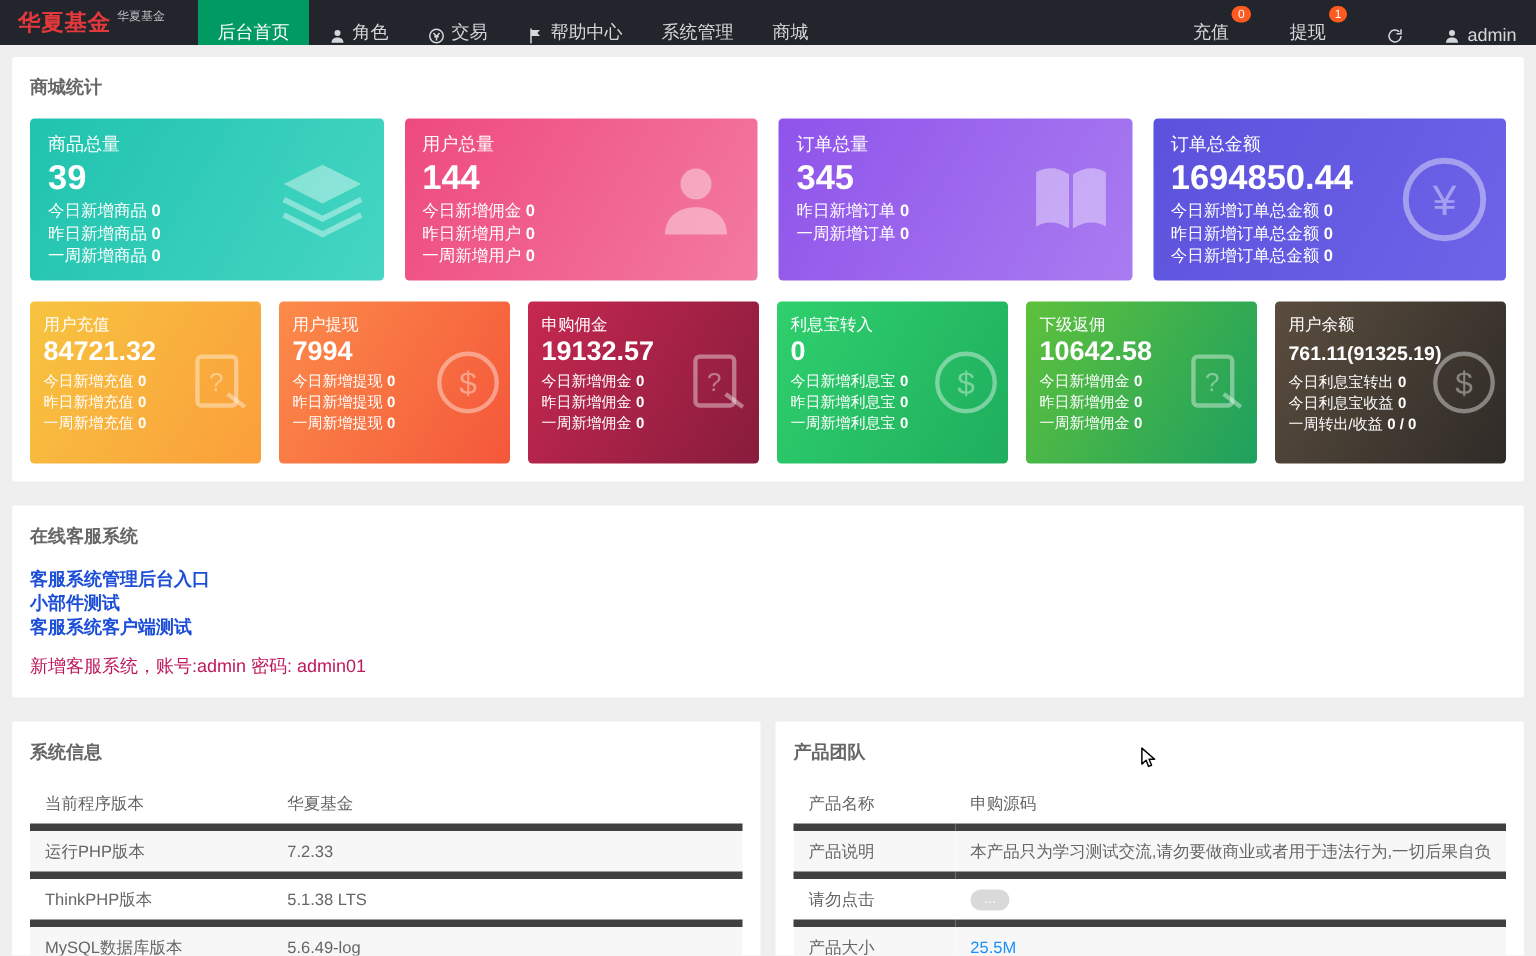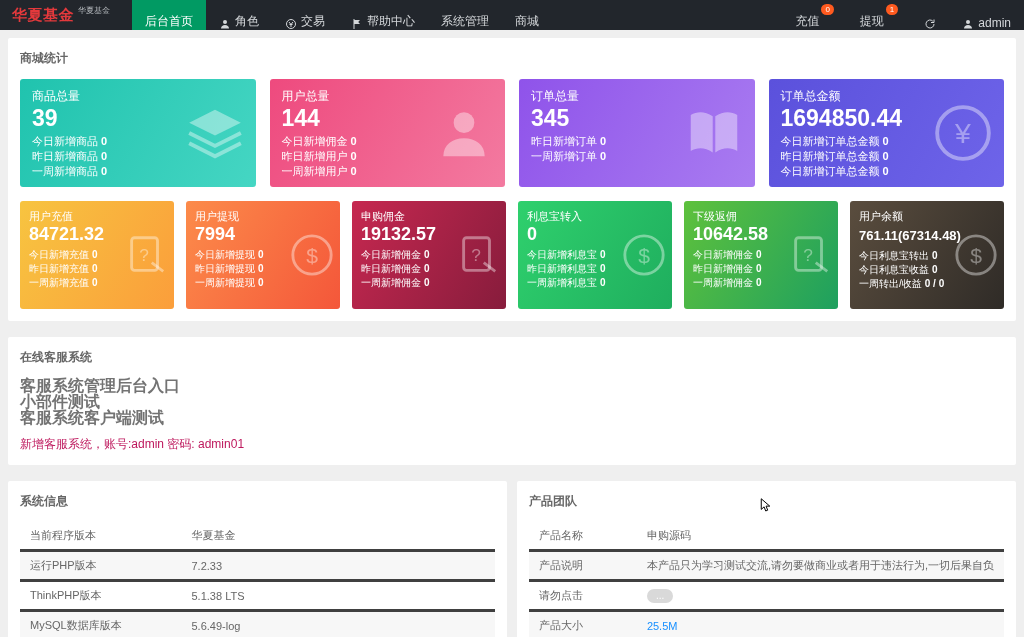--- a/index.html
+++ b/index.html
@@ -40,27 +40,27 @@
   .small-grid .stat-title { font-size:11px; }
   .small-grid .stat-value { font-size:18px; }
   .small-grid .stat-sub { font-size:10px; line-height:14px; }
   .small-grid .stat-card.small-value .stat-value { font-size:13px; margin:5px 0 6px; }
   .stat-icon { position:absolute; right:10px; top:50%; transform:translateY(-50%);
     width:62px; height:62px; color:rgba(255,255,255,.4); }
   .small-grid .stat-icon { width:46px; height:46px; right:5px; }
   .stat-icon svg { width:100%; height:100%; }
 
   
-  .service-link { display:block; color:#737373; font-size:16px; line-height:16px; cursor:pointer; font-weight:bold; }
+  .service-link { display:block; color:#1d4ed8; font-size:12px; line-height:16px; cursor:pointer; font-weight:bold; }
   .service-note { font-size:12px; color:#be185d; margin-top:10px; }
 
   
   .bottom-grid { display:grid; grid-template-columns:1fr 1fr; gap:10px; }
   .info-table { width:100%; border-collapse:collapse; font-size:11px; color:#666; }
-  .info-table td { padding:6px 10px; border-bottom:3px solid #404040; height:25px; white-space:nowrap; overflow:hidden; }
+  .info-table td { padding:6px 10px; border-bottom:5px solid #404040; height:25px; white-space:nowrap; overflow:hidden; }
   .info-table tr:nth-child(even) { background:#f7f7f7; }
   .info-table td.label { width:34%; }
   .link-val { color:#1890ff; cursor:pointer; }
   .pill { background:#d9d9d9; color:#fff; border-radius:9px; padding:0 9px;
     font-size:10px; display:inline-block; line-height:14px; cursor:pointer; }
 
   .cursor { position:absolute; left:757px; top:497px; width:17px; height:19px; z-index:99; pointer-events:none; }
 </style>
 </head>
 <body>
@@ -241,21 +241,21 @@
         <div class="stat-sub"><span>昨日新增佣金</span><b>0</b></div>
         <div class="stat-sub"><span>一周新增佣金</span><b>0</b></div>
         <div class="stat-icon"><svg viewBox="0 0 48 48">
               <rect x="9" y="6" width="27" height="34" rx="3" fill="none" stroke="currentColor" stroke-width="3"></rect>
               <text x="22" y="30" font-size="18" text-anchor="middle" fill="currentColor">?</text>
               <path d="M30 32l12 9" stroke="currentColor" stroke-width="3"></path>
             </svg></div>
       </div>
       <div class="stat-card small-value" style="background: linear-gradient(120deg, rgb(90, 77, 62), rgb(47, 43, 39));">
         <div class="stat-title">用户余额</div>
-        <div class="stat-value">761.11(67314.48)</div>
+        <div class="stat-value">761.11(91325.19)</div>
         <div class="stat-sub"><span>今日利息宝转出</span><b>0</b></div>
         <div class="stat-sub"><span>今日利息宝收益</span><b>0</b></div>
         <div class="stat-sub"><span>一周转出/收益</span><b>0 / 0</b></div>
         <div class="stat-icon"><svg viewBox="0 0 48 48">
               <circle cx="24" cy="24" r="20" fill="none" stroke="currentColor" stroke-width="3"></circle>
               <text x="24" y="32" font-size="22" text-anchor="middle" fill="currentColor">$</text>
             </svg></div>
       </div>
     </div>
   </section>

